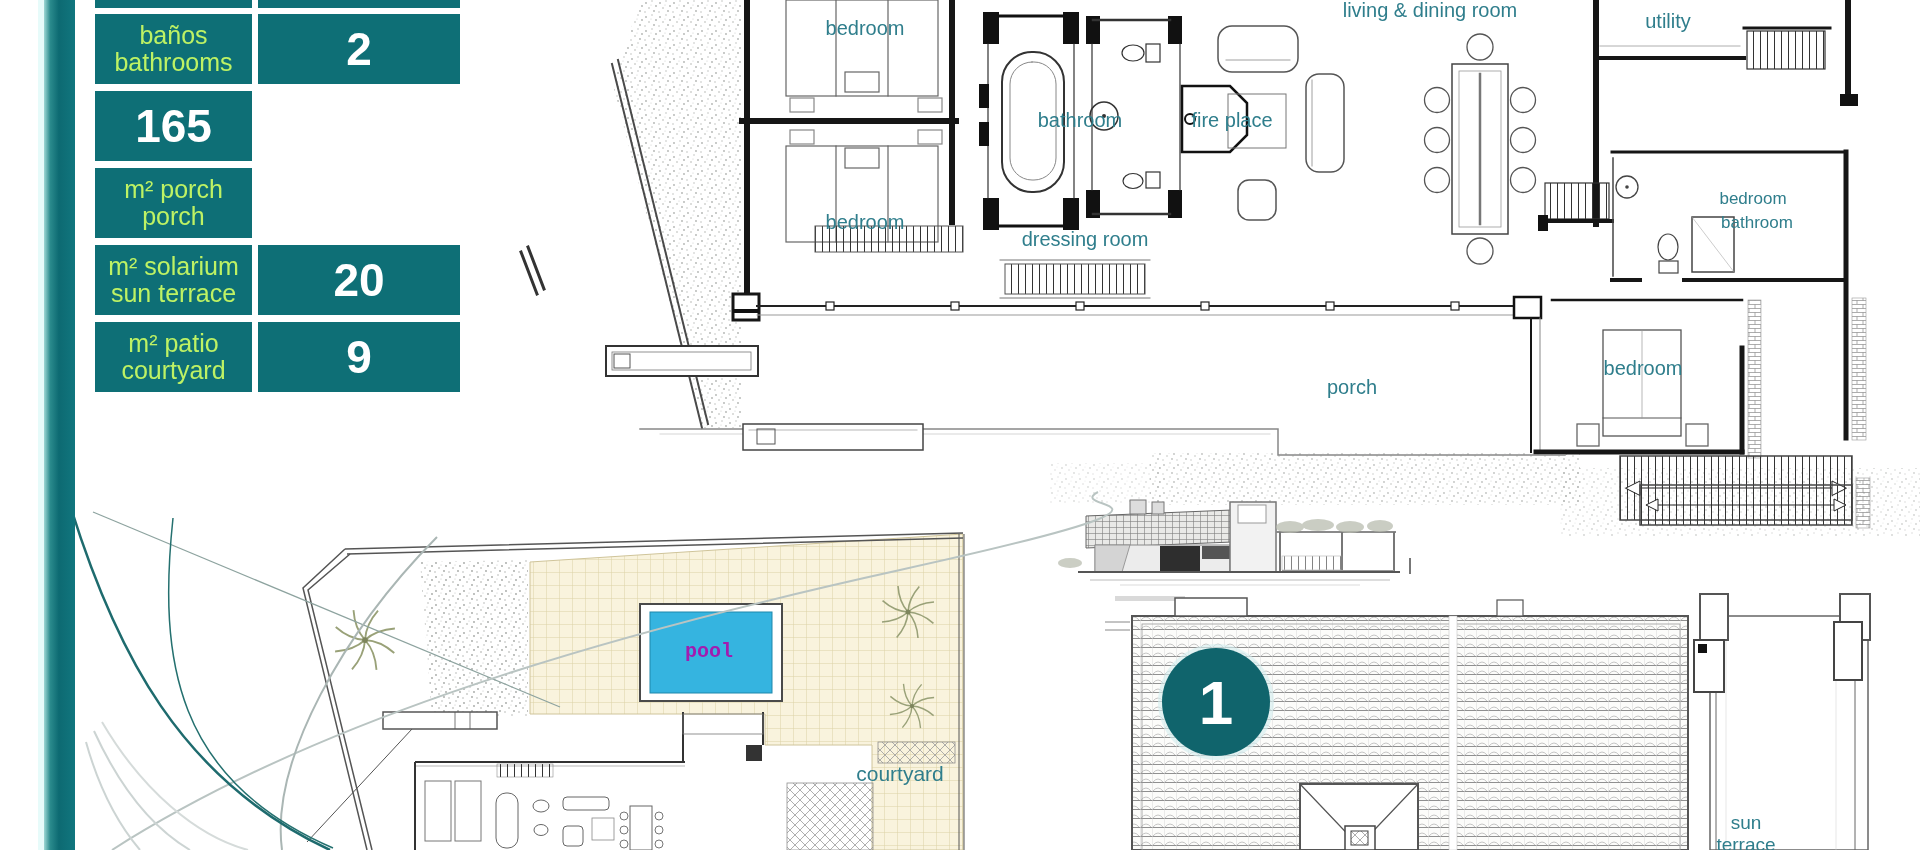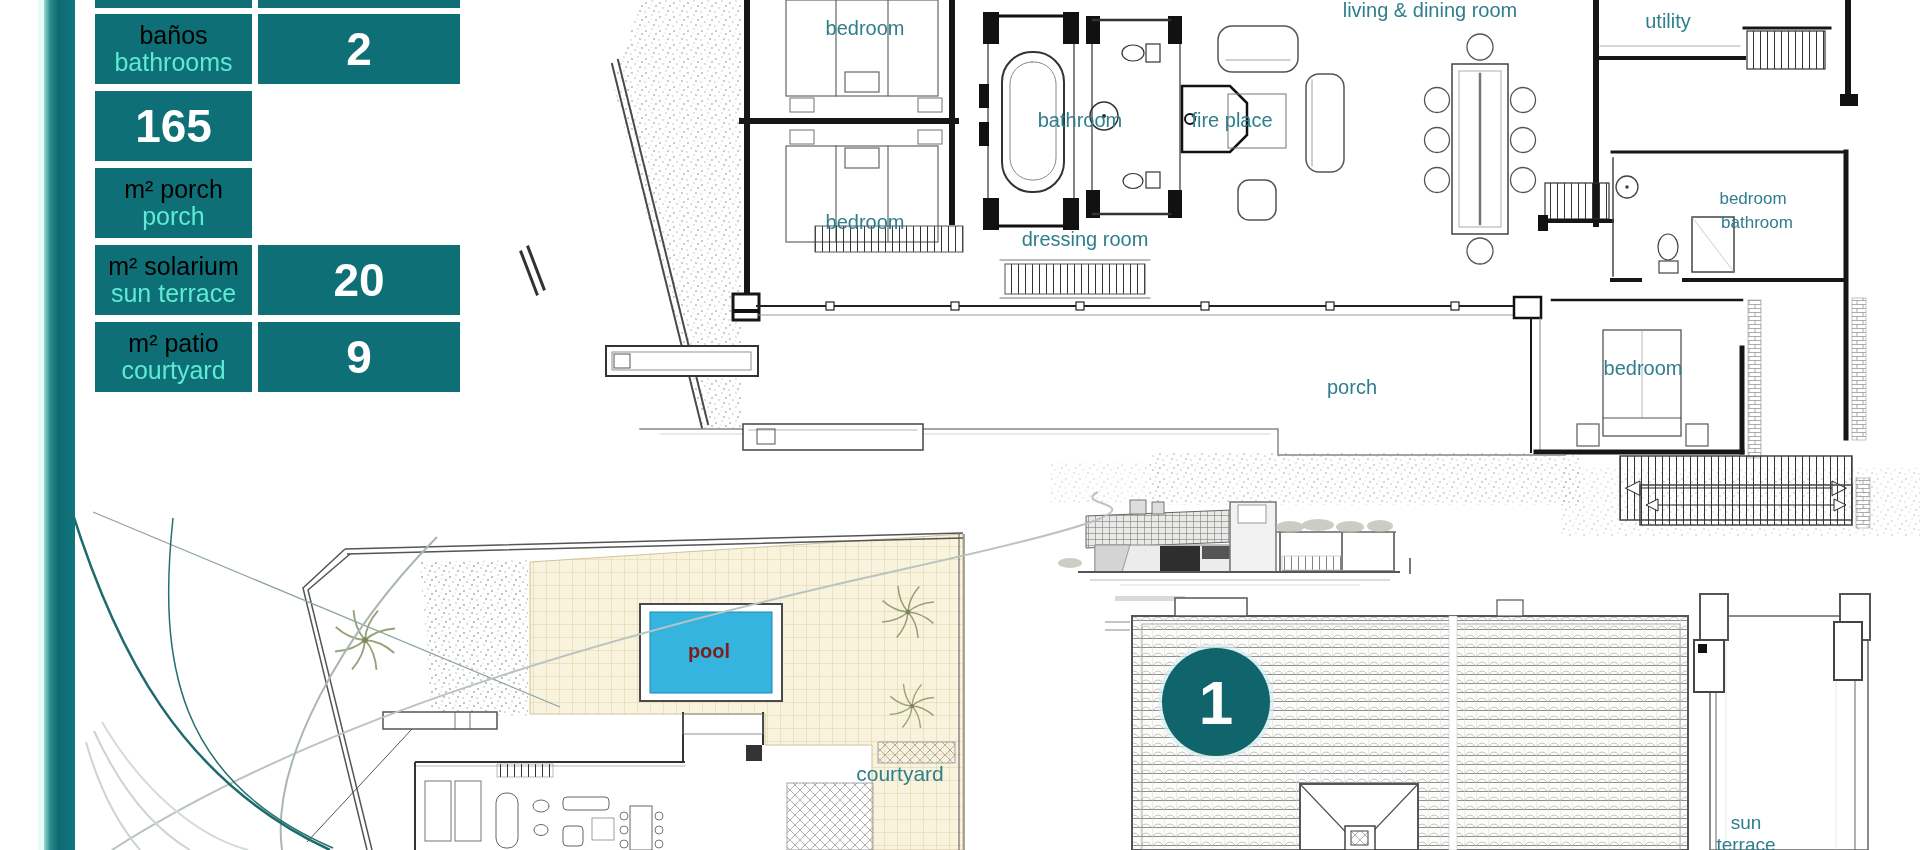--- a/index.html
+++ b/index.html
@@ -13,29 +13,29 @@
   .accent-edge{position:absolute;left:38px;top:0;width:6px;height:850px;background:#e7fbfa;}
 
   
   .spec-table{position:absolute;left:95px;top:0;width:365px;}
   .sliver{position:absolute;top:0;height:8px;background:#0e6f76;}
   .sliver.l{left:0;width:157px;}
   .sliver.r{left:163px;width:202px;}
   .rows{position:absolute;top:14px;left:0;display:flex;flex-direction:column;gap:7px;}
   .row{display:grid;grid-template-columns:157px 202px;column-gap:6px;height:70px;}
   .cell{background:#0e6f76;display:flex;flex-direction:column;align-items:center;justify-content:center;line-height:1.1;}
-  .es{color:#000000;font-size:25px;}
-  .en{color:#5eead4;font-size:25px;}
+  .es{color:#bef264;font-size:25px;}
+  .en{color:#bef264;font-size:25px;}
   .val{background:#0e6f76;display:flex;align-items:center;justify-content:center;
        color:#ffffff;font-size:46px;font-weight:bold;}
 
   
   .label{position:absolute;transform:translate(-50%,-50%);color:#2f7e8c;font-size:20px;white-space:nowrap;}
   .label.sm{font-size:17px;}
-  .label.pool{color:#7f1d1d;font-weight:bold;}
+  .label.pool{color:#a21caf;font-weight:bold;font-family:Liberation Mono, monospace;}
   .label.cy{font-size:21px;}
   .label.wrap{white-space:normal;text-align:center;width:90px;transform:translateX(-50%);line-height:1.15;font-size:19px;}
 
   
   .badge{position:absolute;left:1216px;top:702px;transform:translate(-50%,-50%);
     width:108px;height:108px;border-radius:50%;background:#10646c;
     box-shadow:0 0 0 4px rgba(214,238,240,.65);
     color:#ffffff;font-size:62px;font-weight:bold;display:flex;align-items:center;justify-content:center;}
 </style>
 </head>

